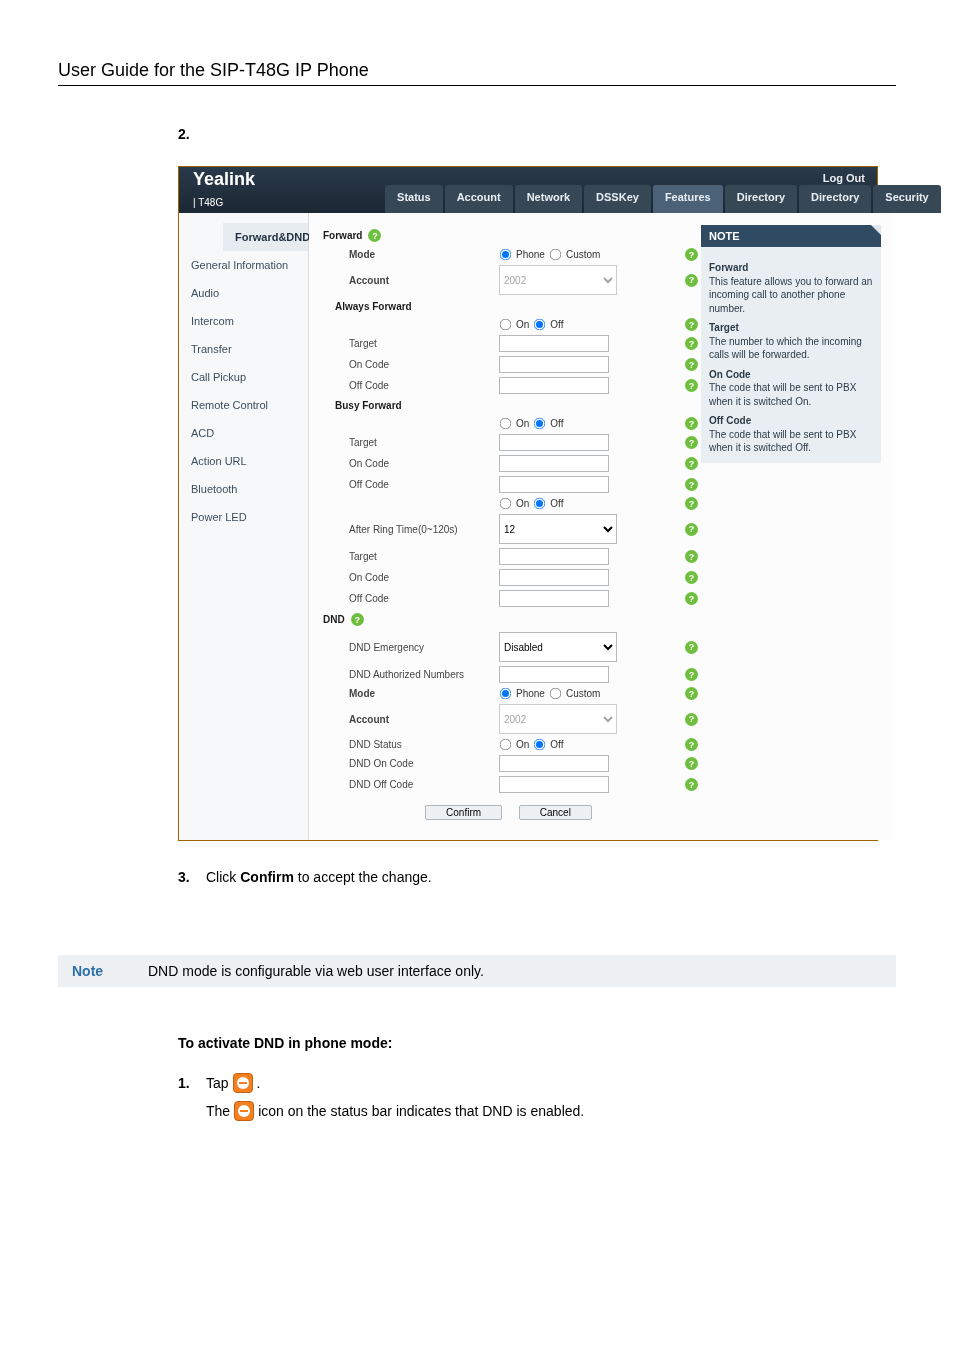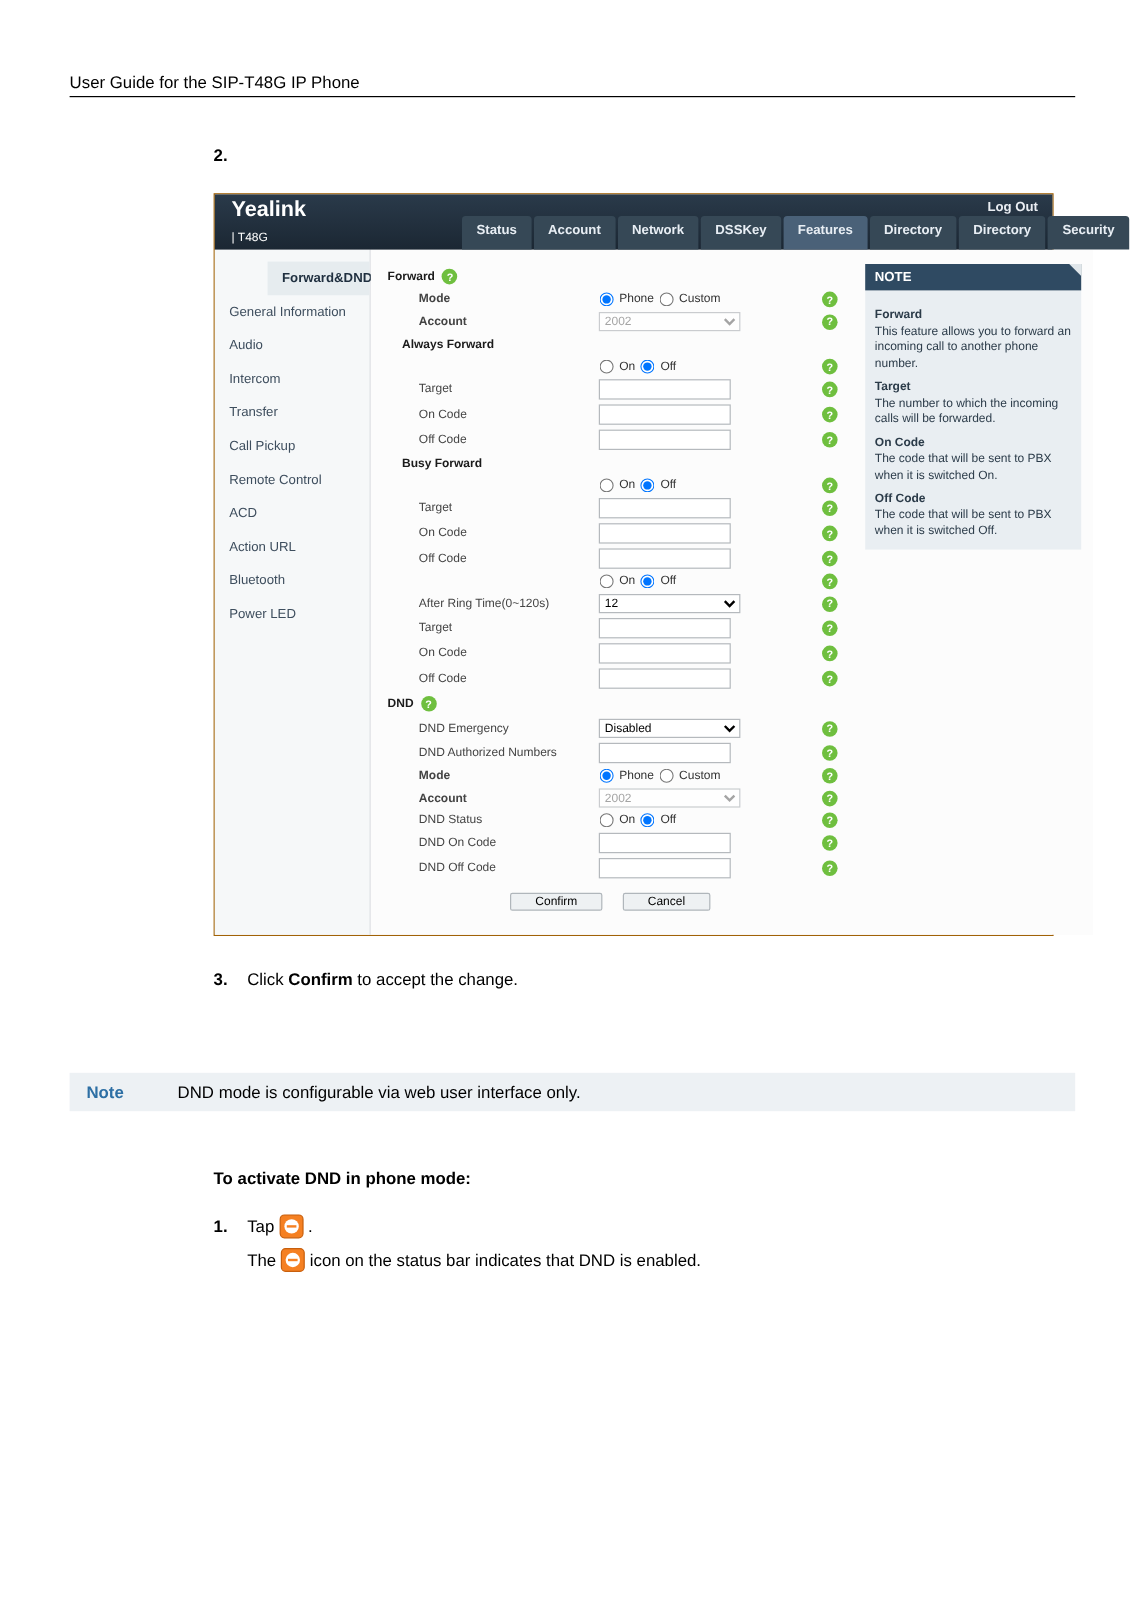--- a/index.html
+++ b/index.html
@@ -11,21 +11,21 @@
     color: #000;
   }
   .page {
     padding: 60px 58px 40px 58px;
   }
   .header-rule {
     border-bottom: 1.5px solid #000;
     margin-bottom: 4px;
   }
   .doc-header {
-    font-size: 14px;
+    font-size: 18px;
     padding-bottom: 4px;
   }
   .step {
     display: flex;
     margin-left: 120px;
     margin-top: 40px;
     font-size: 14px;
   }
   .step .num { font-weight: bold; min-width: 28px; }
   .step .txt { }
@@ -96,21 +96,21 @@
     background: #e6ecef;
     font-weight: bold;
     color: #1f2f3f;
     margin-left: 44px;
   }
   .content {
     flex: 1;
     background: #fcfcfc;
     padding: 12px 10px 16px 10px;
     display: flex;
-    gap: 23px;
+    gap: 3px;
   }
   .form-col { flex: 1; }
   .note-col { width: 180px; }
   .section-head {
     font-weight: bold;
     color: #1b1b1b;
     padding: 4px 0 4px 4px;
     display: flex;
     align-items: center;
     gap: 6px;
@@ -143,21 +143,21 @@
   .txt-input {
     width: 110px;
     height: 17px;
     border: 1px solid #b5b9bd;
     background: #fff;
     font-size: 10px;
     padding: 0 4px;
   }
   .sel {
     width: 118px;
-    height: 16px;
+    height: 30px;
     border: 1px solid #b5b9bd;
     background: #fff;
     font-size: 10px;
   }
   .radio { transform: scale(0.9); }
   .note-box-header {
     background: #2f4a62;
     color: #fff;
     font-weight: bold;
     padding: 5px 8px;

